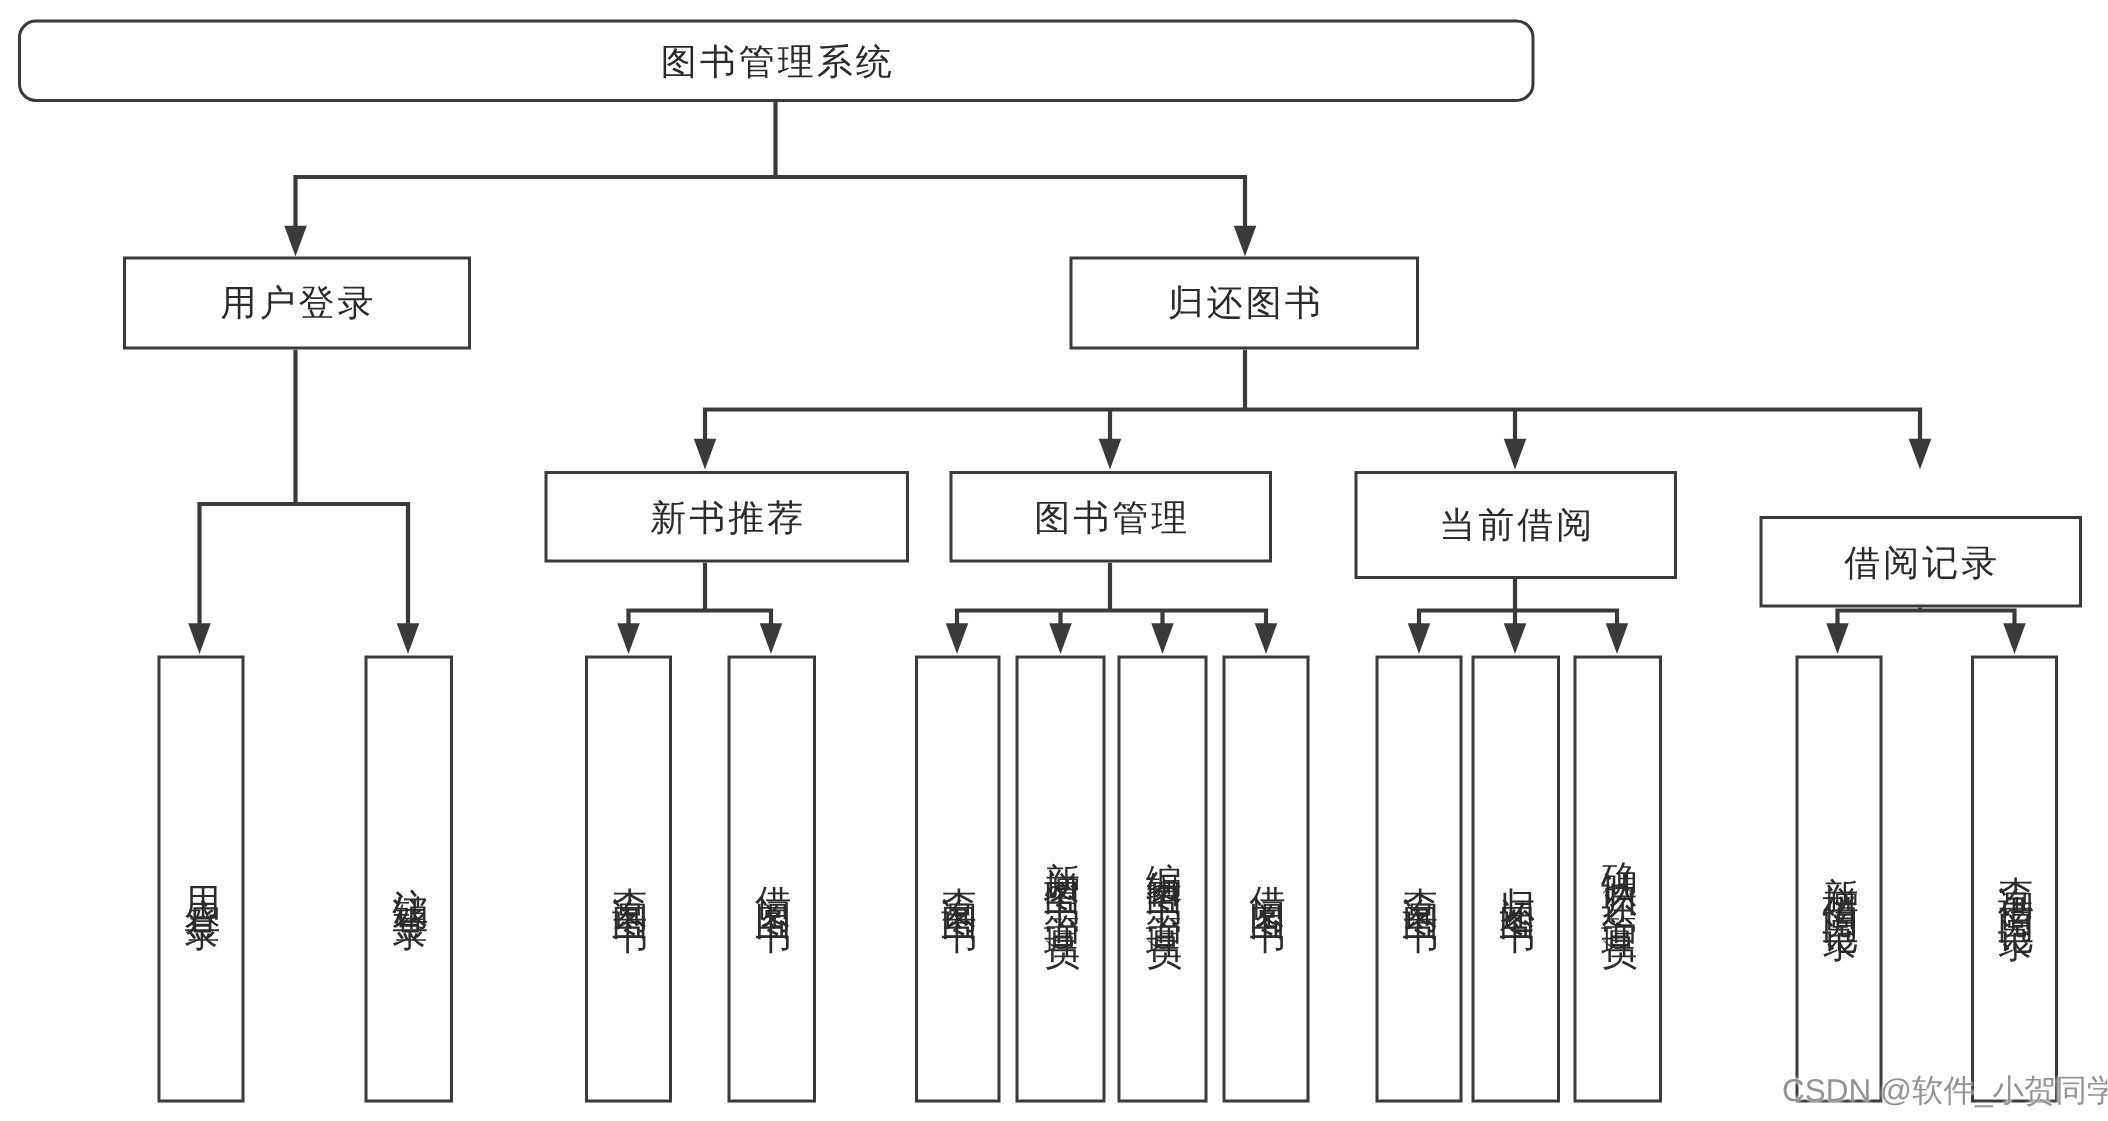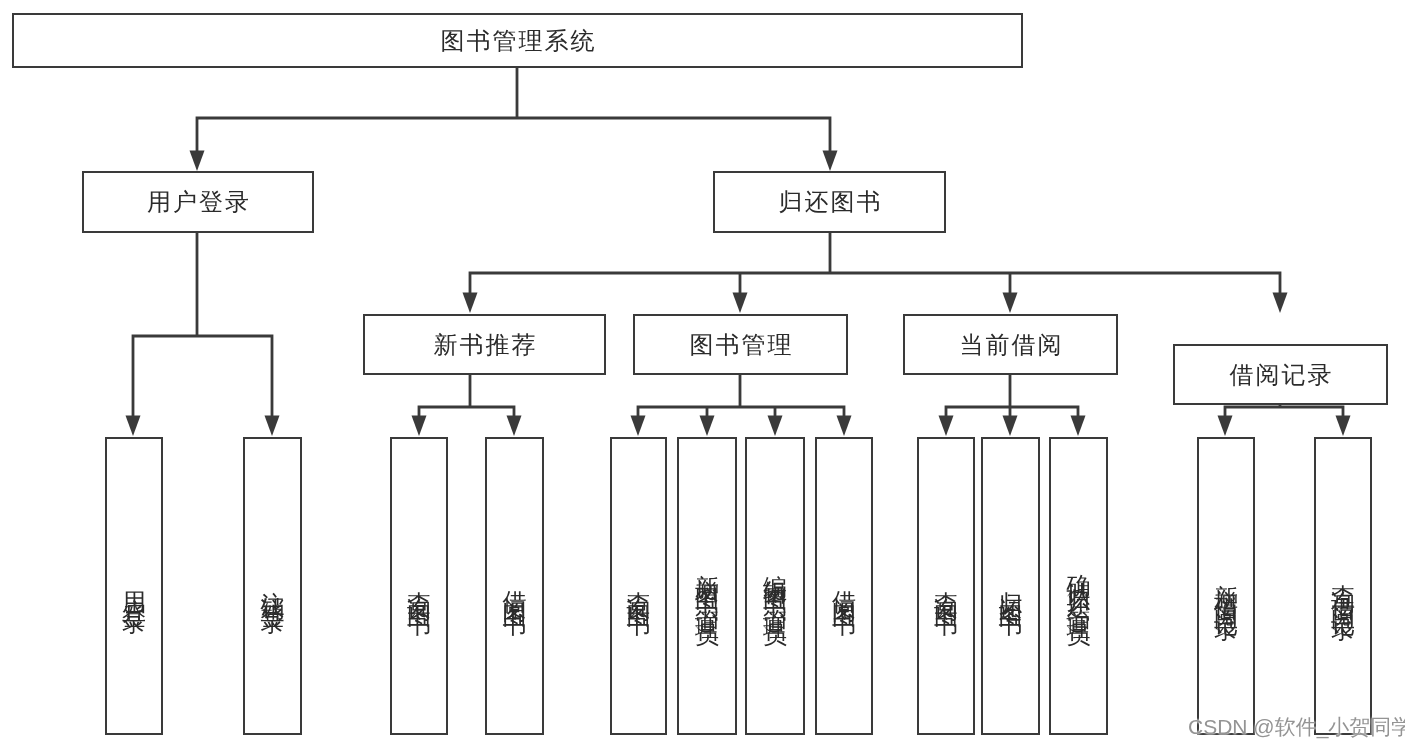--- a/index.html
+++ b/index.html
@@ -119,38 +119,38 @@
       <polygon points="1070.5,415.5 1085.5,415.5 1078,436"></polygon>
     </g>
     <g>
       <path d="M1280 375 V407"></path>
       <path d="M1225 417 V407 H1343 V417"></path>
       <polygon points="1217.5,415.5 1232.5,415.5 1225,436"></polygon>
       <polygon points="1335.5,415.5 1350.5,415.5 1343,436"></polygon>
     </g>
   </svg>
 
-  <div class="node" style="left:12px; top:13px; width:1011px; height:55px;">
+  <div class="node" style="left:12px; top:13px; width:1011px; height:55px;border-radius:12px;">
     <span class="h-label">图书管理系统</span>
   </div>
 
   <div class="node" style="left:82px; top:171px; width:232px; height:62px;">
     <span class="h-label">用户登录</span>
   </div>
   <div class="node" style="left:713px; top:171px; width:233px; height:62px;">
     <span class="h-label">归还图书</span>
   </div>
 
   <div class="node" style="left:363px; top:314px; width:243px; height:61px;">
     <span class="h-label">新书推荐</span>
   </div>
   <div class="node" style="left:633px; top:314px; width:215px; height:61px;">
     <span class="h-label">图书管理</span>
   </div>
-  <div class="node" style="left:903px; top:314px; width:215px; height:61px;">
+  <div class="node" style="left:903px; top:314px; width:215px; height:72px;">
     <span class="h-label">当前借阅</span>
   </div>
   <div class="node" style="left:1173px; top:314px; width:215px; height:61px;margin-top:30px;">
     <span class="h-label">借阅记录</span>
   </div>
 
   <div class="node leaf" style="left:105px; top:437px; width:58px; height:298px;">
     <span class="v-label">用户登录</span>
   </div>
   <div class="node leaf" style="left:243px; top:437px; width:59px; height:298px;">

